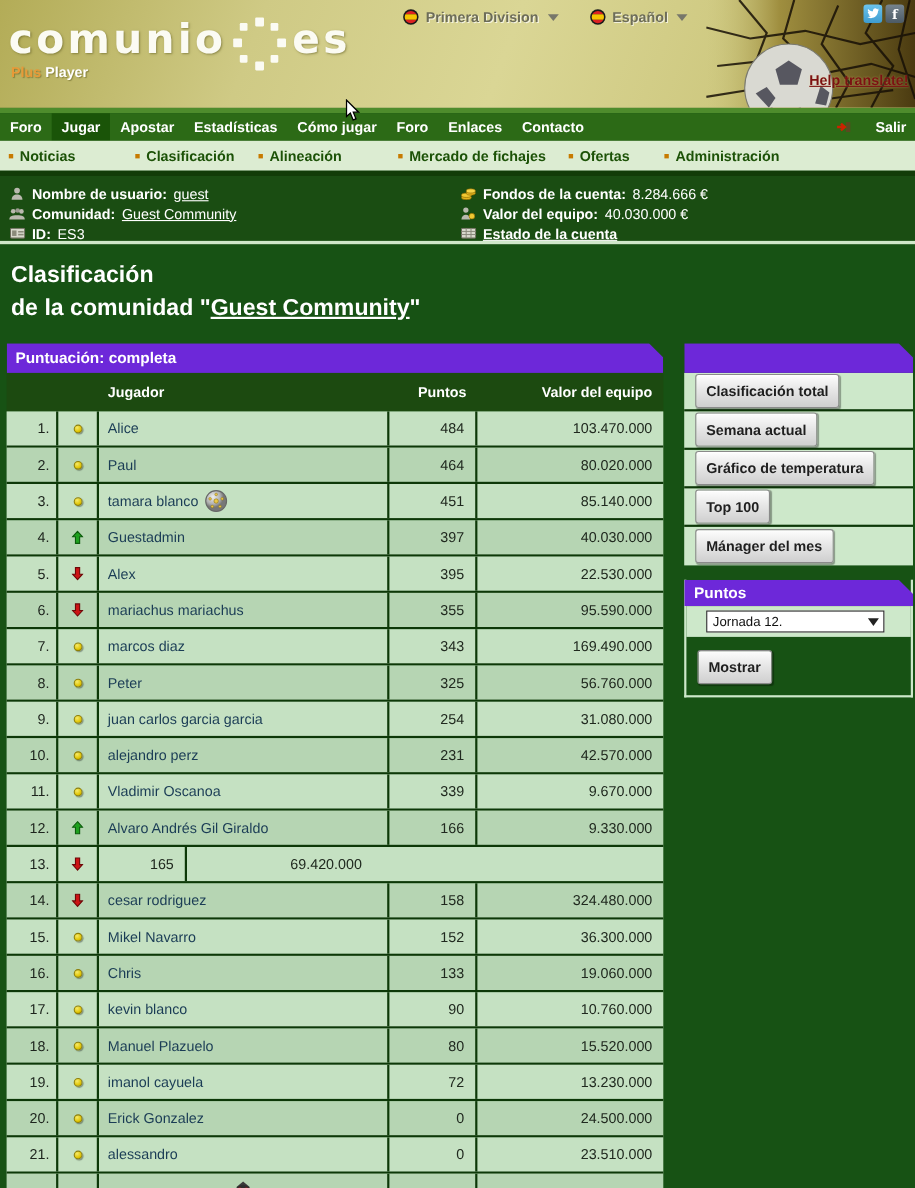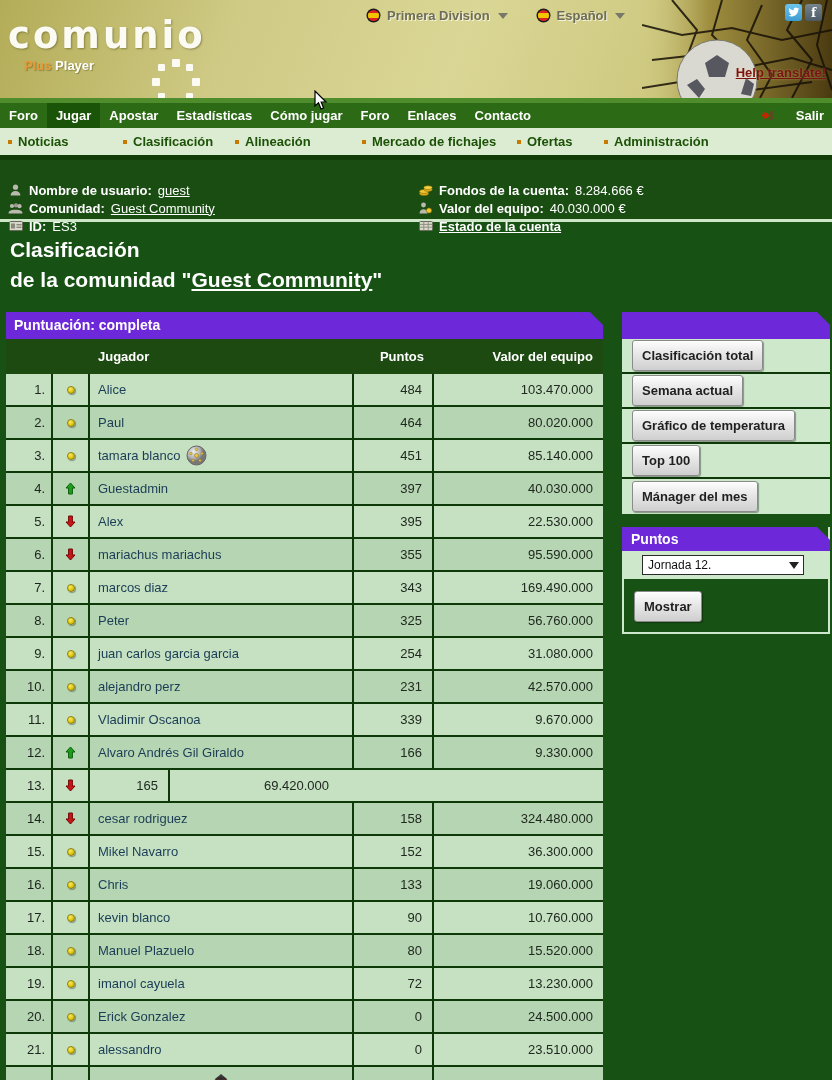--- a/index.html
+++ b/index.html
@@ -3,25 +3,25 @@
 <meta charset="utf-8">
 <style>
   * { margin:0; padding:0; box-sizing:border-box; }
   html,body { width:832px; height:1080px; overflow:hidden; }
   body { background:#175214; font-family:"Liberation Sans", sans-serif; position:relative; }
 
   
   .header { position:relative; height:98px;
     background:linear-gradient(110deg,#b3ac57 0%, #cfca85 28%, #dad695 55%, #c4bd6e 100%); overflow:hidden; }
   .goal-art { position:absolute; right:0; top:0; width:190px; height:98px; }
-  .logo { position:absolute; left:8px; top:14px; display:flex; align-items:flex-end; color:#fbfbf3;
+  .logo { position:absolute; left:8px; top:14px; display:flex; align-items:flex-start; color:#fbfbf3;
     font-family:"DejaVu Sans", sans-serif; font-weight:bold; font-size:37px; letter-spacing:3px;
-    text-shadow:1px 1px 2px rgba(90,85,30,.55);flex-direction:column; }
+    text-shadow:1px 1px 2px rgba(90,85,30,.55); }
   .logo .dots { margin:0 4px; }
-  .plusplayer { position:absolute; left:24px; top:58px; font-size:13px; font-weight:bold;
+  .plusplayer { position:absolute; left:10px; top:58px; font-size:13px; font-weight:bold;
     text-shadow:1px 1px 1px rgba(90,85,30,.5); }
   .plusplayer .plus { color:#e89a38; } .plusplayer .player { color:#fff; }
   .lang-row { position:absolute; left:366px; top:8px; display:flex; gap:28px; align-items:center; }
   .lang-item { display:flex; align-items:center; gap:6px; cursor:pointer;
     font-size:13px; font-weight:bold; color:#6d6d58; text-shadow:1px 1px 0 rgba(255,255,255,.7); }
   .lang-item .caret { width:0; height:0; border-left:5px solid transparent; border-right:5px solid transparent;
     border-top:6px solid #77776a; margin-left:2px; }
   .social { position:absolute; right:10px; top:4px; display:flex; gap:3px; }
   .social .sq { width:17px; height:17px; border-radius:3px; display:flex; align-items:center; justify-content:center;
     color:#fff; font-weight:bold; font-size:12px; cursor:pointer; font-family:"DejaVu Serif", serif;}
@@ -41,21 +41,21 @@
   .sn-item { position:absolute; top:0; height:27px; line-height:27px; font-size:13px; font-weight:bold;
     color:#1c5207; cursor:pointer; }
   .sn-item::before { content:""; display:inline-block; width:4px; height:4px; background:#c77a00;
     margin-right:6px; vertical-align:2px; }
   .sn-0{left:8px} .sn-1{left:123px} .sn-2{left:235px} .sn-3{left:362px} .sn-4{left:517px} .sn-5{left:604px}
   .dark-strip { height:5px; background:#123c08; }
 
   
   .account { height:62px; background:#1a4d12; color:#fff; font-size:13px; position:relative;
     border-bottom:3px solid #cfe7c9; padding-top:6px; }
-  .acct-col { position:absolute; top:21px; }
+  .acct-col { position:absolute; top:7px; }
   .acct-col.left { left:8px; } .acct-col.right { left:418px; }
   .acct-line { display:flex; align-items:center; gap:6px; height:18px; }
   .acct-line b { font-weight:bold; }
   .acct-link { text-decoration:underline; cursor:pointer; }
   .acct-ico { width:15px; display:inline-flex; justify-content:center; }
 
   
   .titleblock { padding:13px 0 0 10px; height:90px; color:#fff; }
   .titleblock .t1, .titleblock .t2 { font-size:21px; font-weight:bold; line-height:30px; }
   .titleblock .t2 a { color:#fff; text-decoration:underline; cursor:pointer; }

